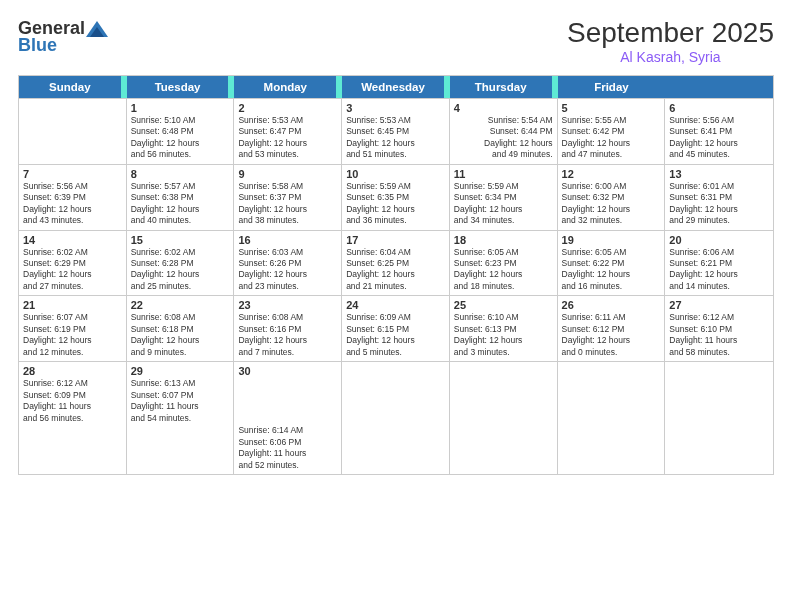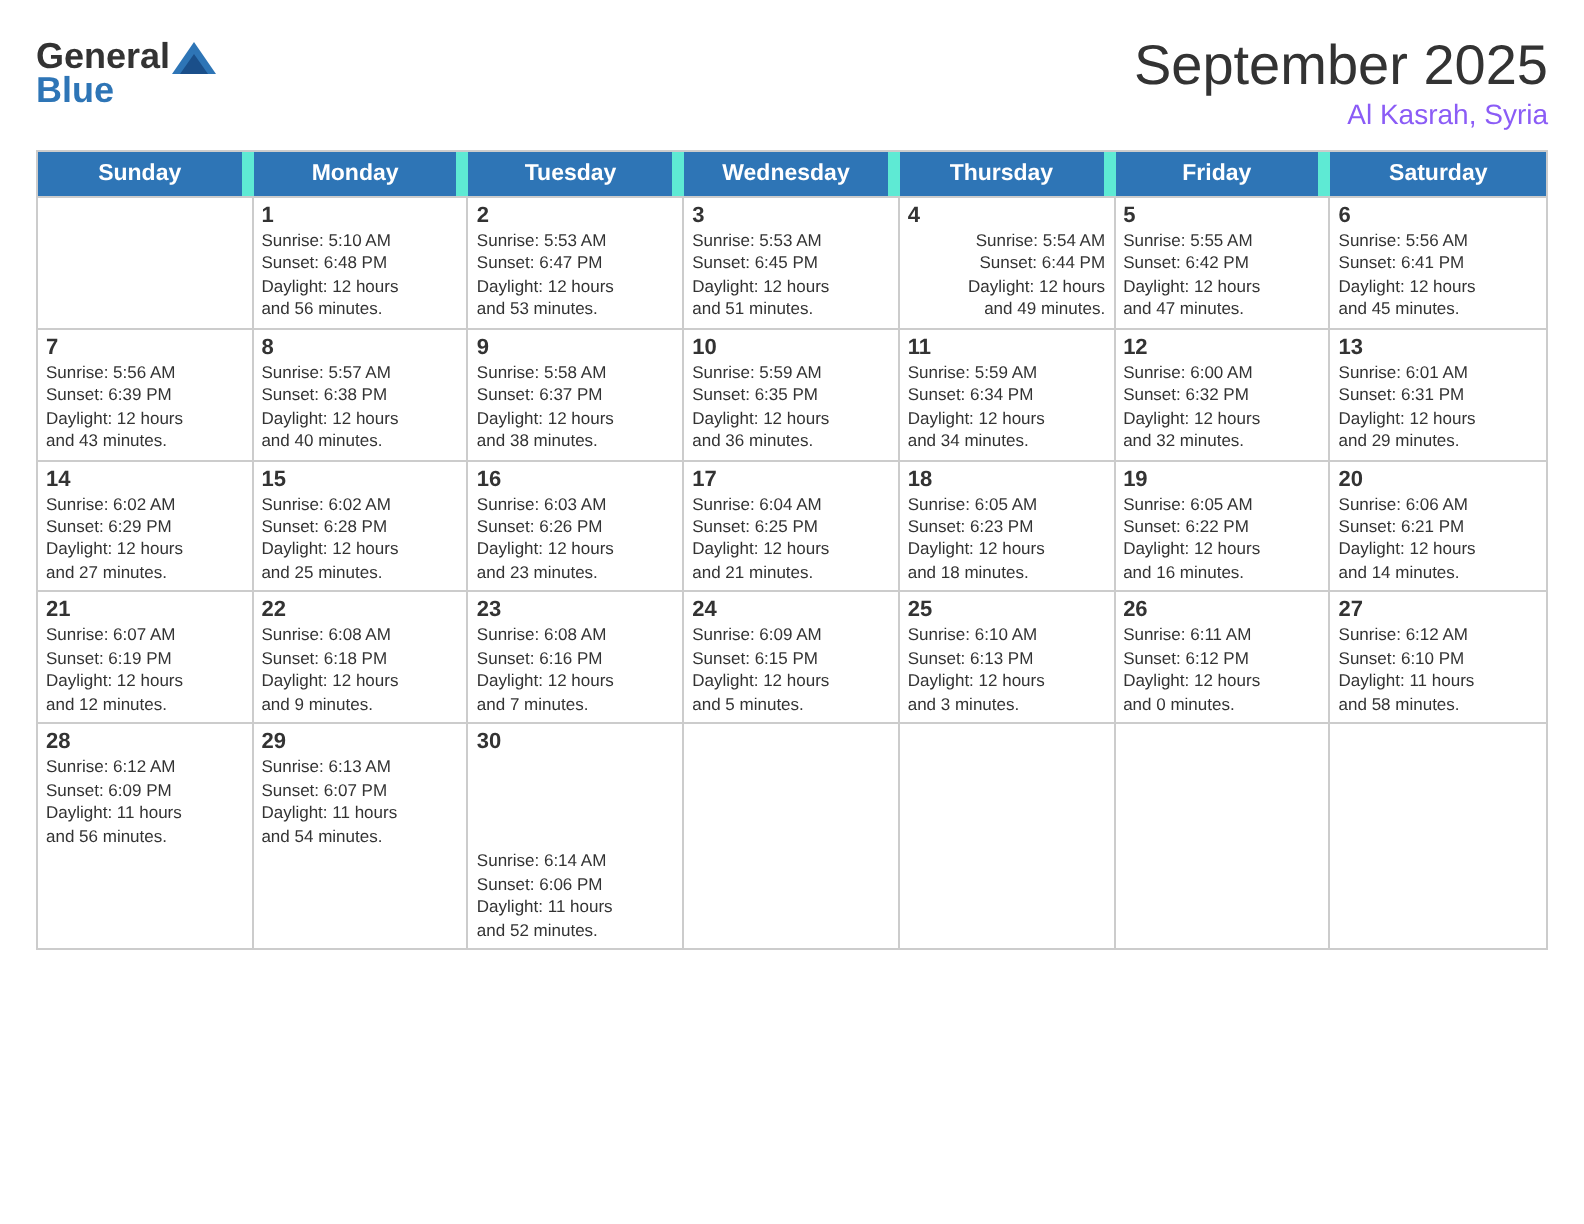--- a/index.html
+++ b/index.html
@@ -22,21 +22,21 @@
       justify-content: space-between;
       align-items: flex-start;
       margin-bottom: 10px;
     }
     .logo {
       display: flex;
       flex-direction: column;
       align-items: flex-start;
     }
     .title-block {
-      text-align: right;
+      text-align: center;
     }
     .month-title {
       font-size: 28px;
       font-weight: normal;
       color: #333;
       line-height: 1.1;
     }
     .location-title {
       font-size: 14px;
       color: #8b5cf6;
@@ -111,26 +111,25 @@
     </div>
     <div class="title-block">
       <div class="month-title">September 2025</div>
       <div class="location-title">Al Kasrah, Syria</div>
     </div>
   </div>
 
   <div class="calendar">
     <div class="cal-header" id="cal-header">
         <div class="cal-header-cell">Sunday</div>
+        <div class="cal-header-cell">Tuesday</div>
         <div class="cal-header-cell">Monday</div>
-        <div class="cal-header-cell">Tuesday</div>
         <div class="cal-header-cell">Wednesday</div>
         <div class="cal-header-cell">Thursday</div>
         <div class="cal-header-cell">Friday</div>
-        <div class="cal-header-cell">Saturday</div>
       </div>
     <div class="cal-body" id="cal-body">
         <div class="cal-week">
           <div class="cal-cell empty"></div>
           <div class="cal-cell">
             <div class="day-num">1</div>
             <div class="day-info" style="white-space: pre-line;">Sunrise: 5:10 AM
 Sunset: 6:48 PM
 Daylight: 12 hours
 and 56 minutes.</div>

